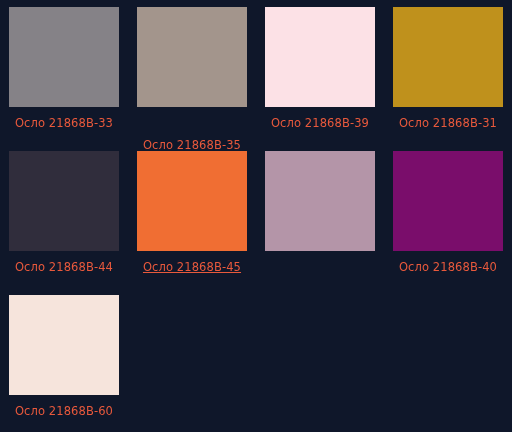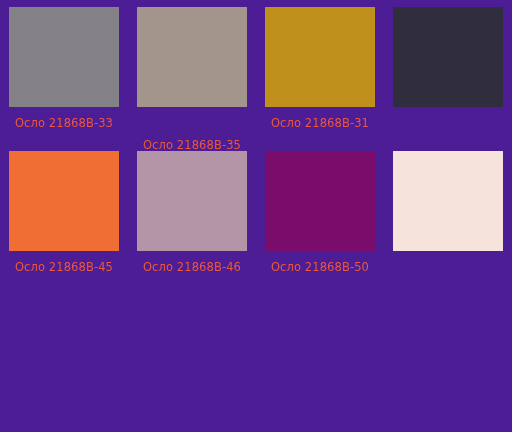--- a/index.html
+++ b/index.html
@@ -46,44 +46,49 @@
     line-height: 14px;
     color: #e8593c;
     white-space: nowrap;
     text-align: center;
     letter-spacing: 0.1px;
   }
 </style>
 </head>
 <body>
 
-<div id="swatch-grid" style="background: #4c1d95; grid-template-columns: repeat(4, 128px); grid-template-rows: repeat(3, 144px);">
+<div id="swatch-grid" style="background: #0f172a; grid-template-columns: repeat(4, 128px); grid-template-rows: repeat(3, 144px);">
     <div class="swatch-cell">
       <div class="swatch-chip" style="background: rgb(133, 130, 135);"></div>
       <div class="swatch-label" style="color: rgb(232, 89, 60);">Осло 21868B-33</div>
     </div>
     <div class="swatch-cell">
       <div class="swatch-chip" style="background: rgb(163, 149, 140);"></div>
       <div class="swatch-label" style="color: rgb(232, 89, 60); margin-top: 31px;">Осло 21868B-35</div>
     </div>
     <div class="swatch-cell">
+      <div class="swatch-chip" style="background: rgb(252, 225, 230);"></div>
+      <div class="swatch-label" style="color: rgb(232, 89, 60);">Осло 21868B-39</div>
+    </div>
+    <div class="swatch-cell">
       <div class="swatch-chip" style="background: rgb(191, 145, 28);"></div>
       <div class="swatch-label" style="color: rgb(232, 89, 60);">Осло 21868B-31</div>
     </div>
     <div class="swatch-cell">
       <div class="swatch-chip" style="background: rgb(48, 45, 60);"></div>
+      <div class="swatch-label" style="color: rgb(232, 89, 60);">Осло 21868B-44</div>
     </div>
     <div class="swatch-cell">
       <div class="swatch-chip" style="background: rgb(240, 110, 51);"></div>
-      <div class="swatch-label" style="color: rgb(232, 89, 60);">Осло 21868B-45</div>
+      <div class="swatch-label" style="color: rgb(232, 89, 60); text-decoration: underline;">Осло 21868B-45</div>
     </div>
     <div class="swatch-cell">
       <div class="swatch-chip" style="background: rgb(180, 149, 168);"></div>
-      <div class="swatch-label" style="color: rgb(232, 89, 60);">Осло 21868B-46</div>
     </div>
     <div class="swatch-cell">
       <div class="swatch-chip" style="background: rgb(122, 13, 107);"></div>
-      <div class="swatch-label" style="color: rgb(232, 89, 60);">Осло 21868B-50</div>
+      <div class="swatch-label" style="color: rgb(232, 89, 60);">Осло 21868B-40</div>
     </div>
     <div class="swatch-cell">
       <div class="swatch-chip" style="background: rgb(246, 228, 220);"></div>
+      <div class="swatch-label" style="color: rgb(232, 89, 60);">Осло 21868B-60</div>
     </div>
   </div>
 
 </body></html>

